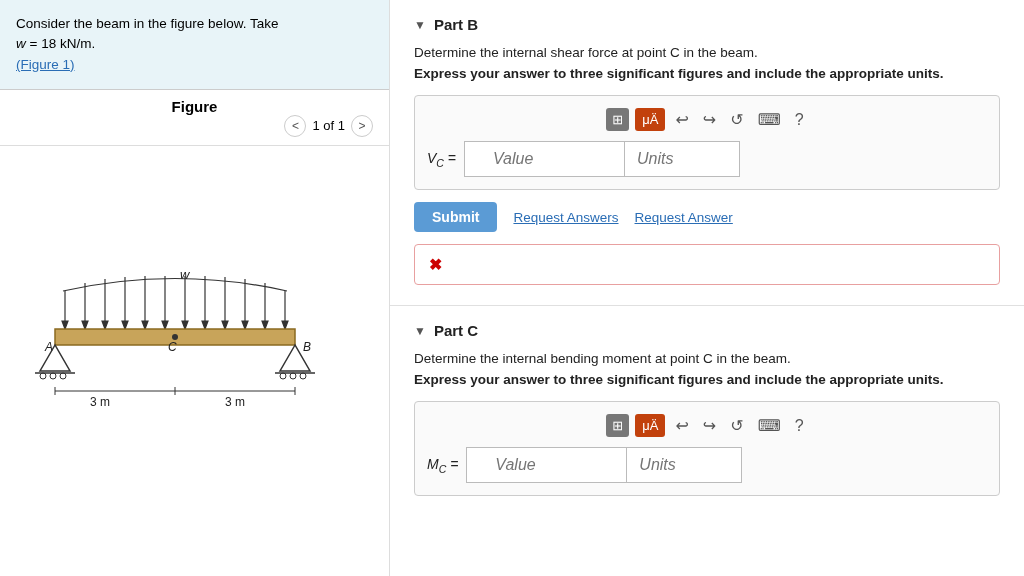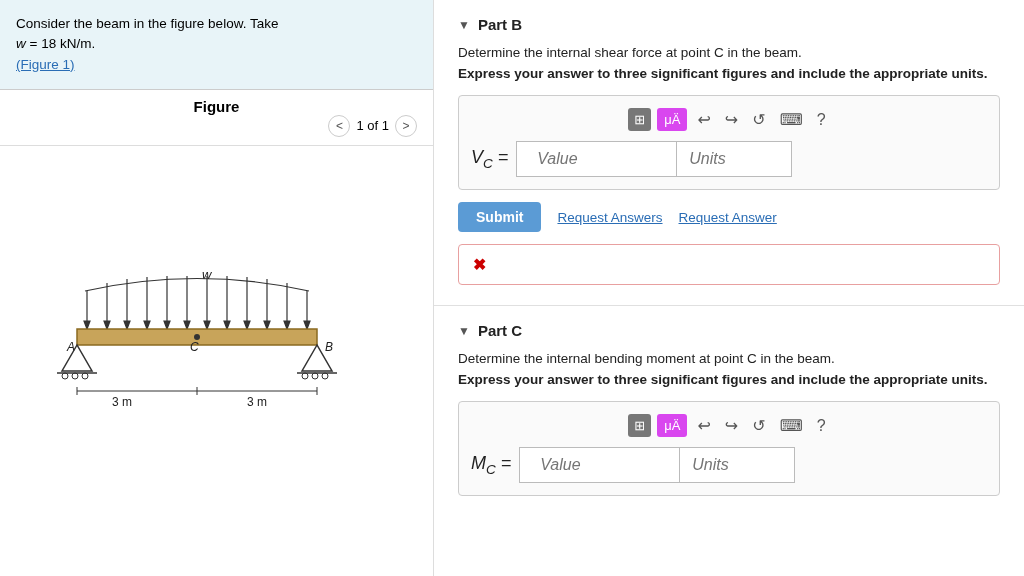--- a/index.html
+++ b/index.html
@@ -1,20 +1,20 @@
 <!DOCTYPE html>
 <html><head>
   <meta charset="utf-8">
   <style>
     * { box-sizing: border-box; margin: 0; padding: 0; }
     body { font-family: Arial, sans-serif; font-size: 14px; background: #f5f5f5; display: flex; height: 576px; overflow: hidden; }
 
     
     .left-panel {
-      width: 434px;
+      width: 390px;
       background: #fff;
       border-right: 1px solid #ddd;
       display: flex;
       flex-direction: column;
     }
     .problem-statement {
       background: #e8f4f8;
       padding: 14px 16px;
       font-size: 13.5px;
       line-height: 1.5;
@@ -106,21 +106,21 @@
     }
 
     .toolbar {
       display: flex;
       align-items: center;
       gap: 6px;
       margin-bottom: 10px;
       justify-content: center;
     }
     .toolbar-btn {
-      background: #d946ef;
+      background: #c2410c;
       border: none;
       border-radius: 3px;
       color: #fff;
       padding: 4px 7px;
       font-size: 13px;
       cursor: pointer;
       display: flex; align-items: center; justify-content: center;
     }
     .toolbar-btn.grid {
       background: #777;
@@ -135,29 +135,29 @@
       padding: 2px 4px;
     }
 
     .input-row {
       display: flex;
       align-items: center;
       gap: 0;
     }
     .var-label {
       font-style: italic;
-      font-size: 18px;
+      font-size: 14px;
       margin-right: 8px;
       white-space: nowrap;
       color: #222;
     }
     .value-input {
       border: 1px solid #bbb;
       border-right: none;
-      padding: 8px 20px;
+      padding: 8px 28px;
       font-size: 16px;
       font-style: italic;
       color: #aaa;
       background: #fff;
       width: 160px;
       outline: none;
     }
     .units-input {
       border: 1px solid #bbb;
       padding: 8px 12px;

